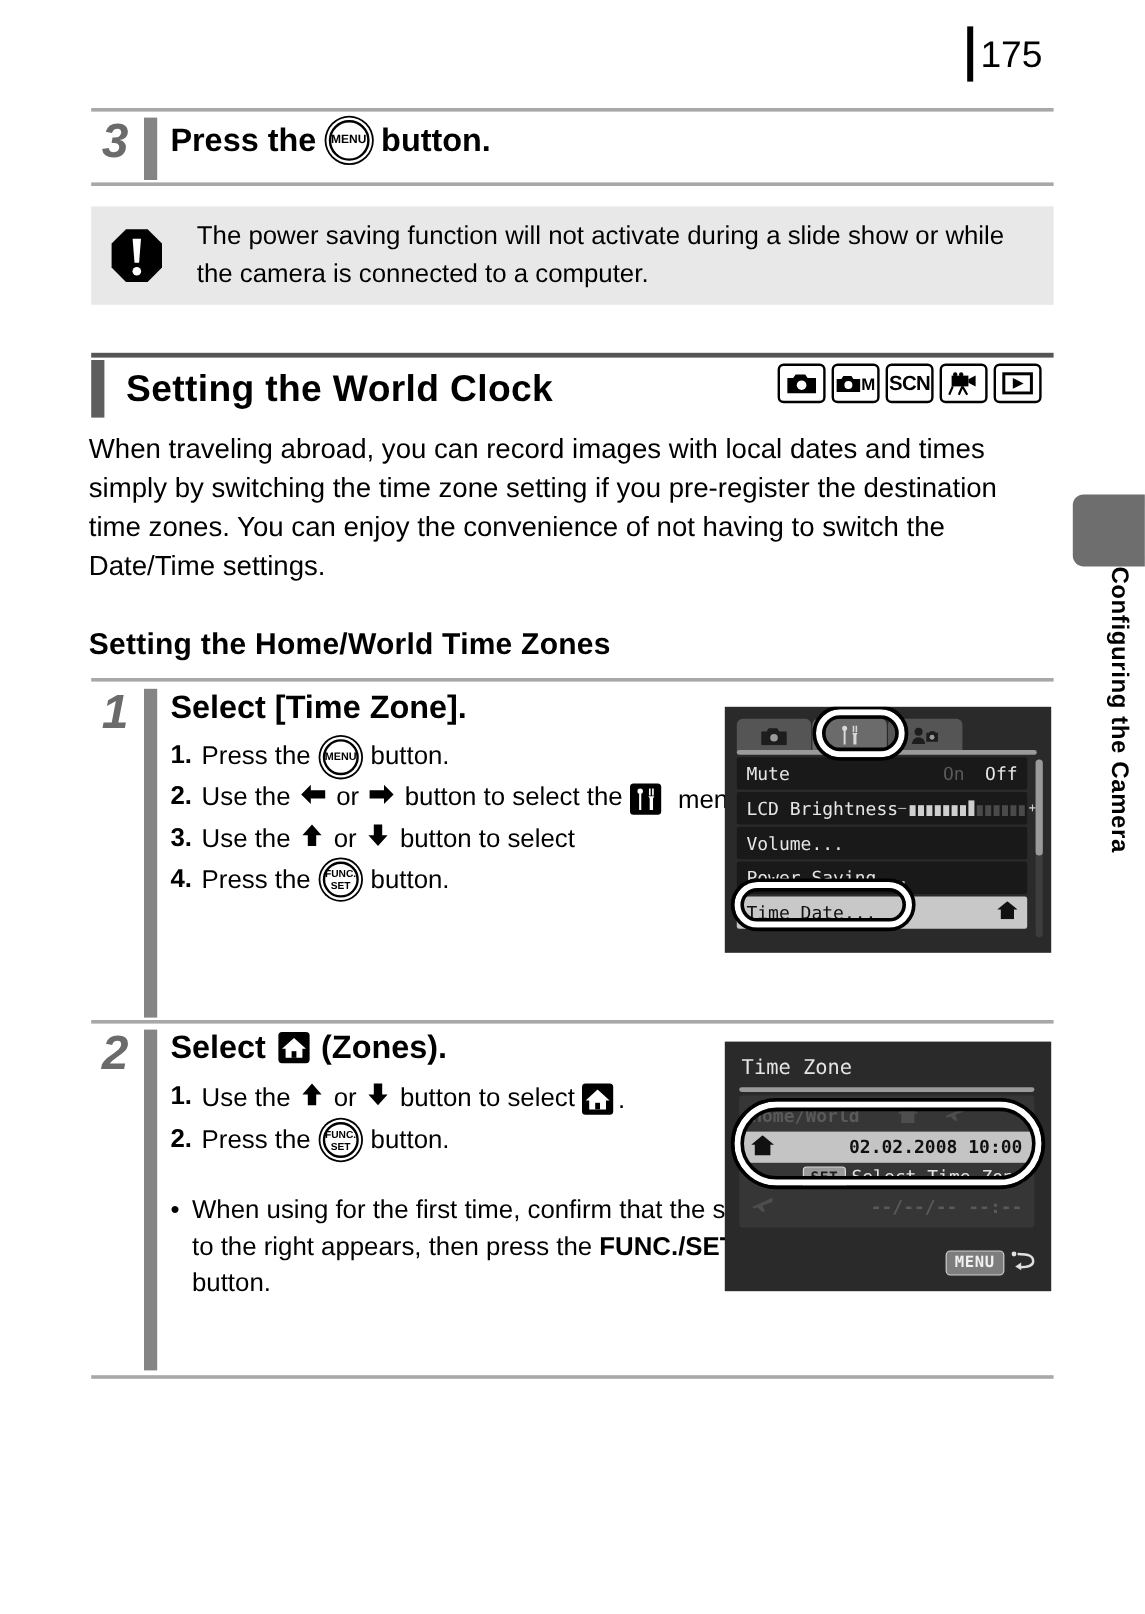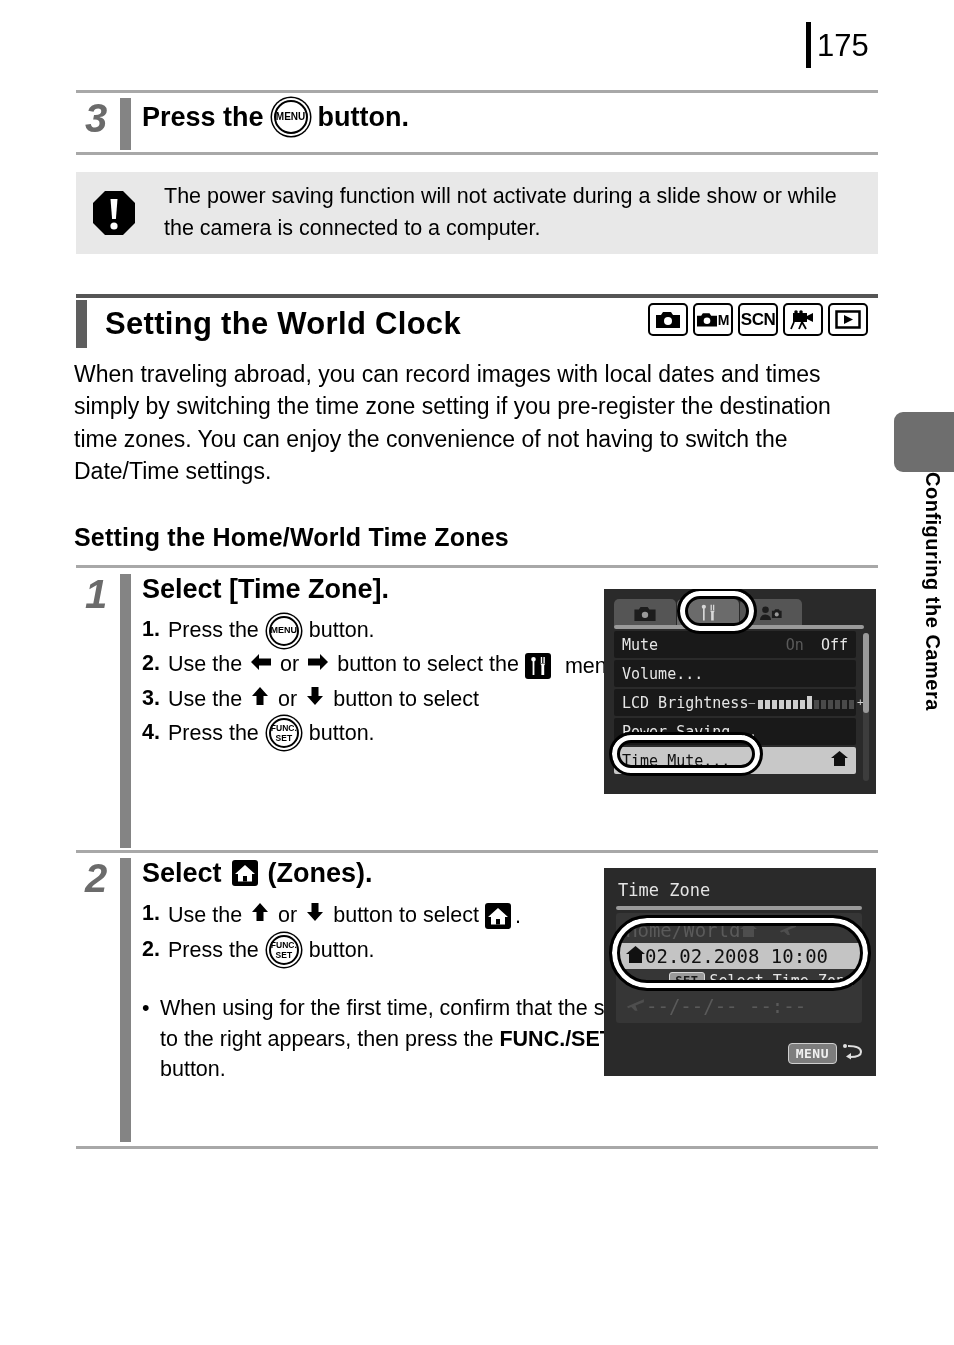--- a/index.html
+++ b/index.html
@@ -363,21 +363,23 @@
     border-radius: 3px;
     padding: 4px 0;
   }
   .tz-row {
     height: 26px;
     display: flex;
     align-items: center;
     padding: 0 10px;
     box-sizing: border-box;
     color: #d8d8d8;
-    font-size: 19px;
+    font-size: 15px;
+    justify-content: space-between;
+    font-weight: bold;
   }
   .tz-row.selected { background: #c4c4c4; color: #111; }
   .tz-hint {
     height: 24px;
     display: flex;
     align-items: center;
     justify-content: flex-end;
     padding-right: 8px;
     color: #e4e4e4;
     font-size: 15px;
@@ -661,24 +663,20 @@
     </div>
     <div class="tab-underline"></div>
 
     <div class="menu-rows">
       <div class="menu-row">
         <span class="row-label">Mute</span>
         <span class="row-value">
           <span class="dim">On</span>
           <span style="margin-left:8px;">Off</span>
         </span>
-      </div>
-      <div class="menu-row">
-        <span class="row-label">Volume...</span>
-        <span class="row-value"></span>
       </div>
       <div class="menu-row">
         <span class="row-label">LCD Brightness</span>
         <span class="row-value brightness-bar">
           <span style="color:#cfcfcf;font-size:11px;margin-right:1px;">–</span>
           <i class="bseg"></i>
             <i class="bseg"></i>
             <i class="bseg"></i>
             <i class="bseg"></i>
           <i class="bseg"></i>
@@ -688,25 +686,29 @@
           <i class="bseg off"></i>
             <i class="bseg off"></i>
             <i class="bseg off"></i>
             <i class="bseg off"></i>
           <i class="bseg off"></i>
             <i class="bseg off"></i>
           <span style="color:#cfcfcf;font-size:11px;margin-left:1px;">+</span>
         </span>
       </div>
       <div class="menu-row">
+        <span class="row-label">Volume...</span>
+        <span class="row-value"></span>
+      </div>
+      <div class="menu-row">
         <span class="row-label">Power Saving...</span>
         <span class="row-value"></span>
       </div>
       <div class="menu-row selected">
-        <span class="row-label">Time Mute...</span>
+        <span class="row-label">Time Date...</span>
         <span class="row-value">
           <svg width="17" height="15" viewBox="0 0 17 15">
               <path d="M8.5 0 L17 7 L14 7 L14 15 L3 15 L3 7 L0 7 z" fill="#111"></path>
             </svg>
         </span>
       </div>
     </div>
 
     <div class="scrollbar">
       <div class="scrollbar-thumb"></div>

